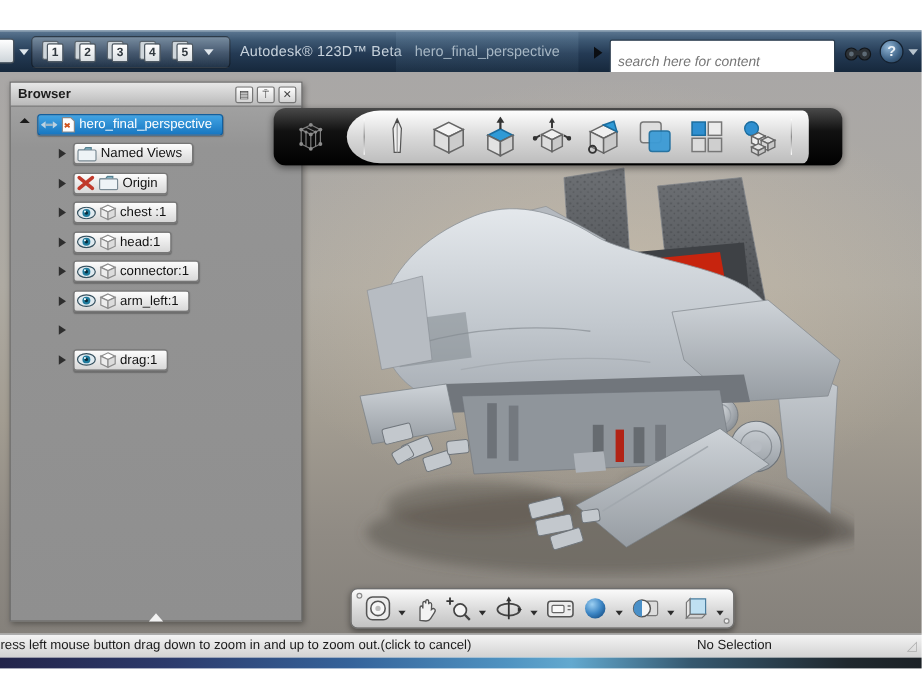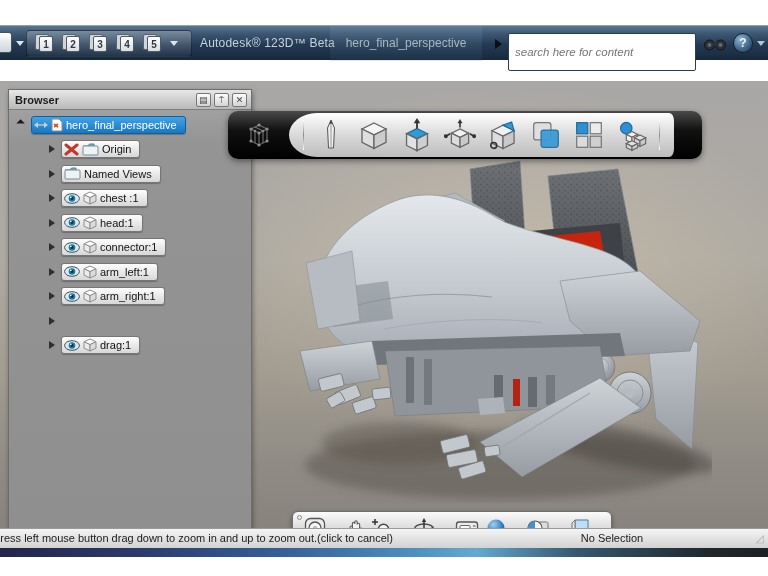--- a/index.html
+++ b/index.html
@@ -43,21 +43,21 @@
   .help-btn { position:absolute; left:733px; top:7px; width:20px; height:20px; border-radius:50%;
     background:radial-gradient(circle at 35% 30%,#8fb4d4,#3e6286 60%,#22374c);
     border:1px solid #14202e; color:#eef4f9; font-size:12px; font-weight:bold;
     text-align:center; line-height:19px; }
   .help-caret { position:absolute; left:757px; top:15px; border-top-color:#b7c3cd; }
 
   
   .viewport { position:absolute; left:0; top:60px; width:768px; height:468px; overflow:hidden;
     background:
       radial-gradient(ellipse 420px 260px at 66% 40%, rgba(216,200,174,.50), rgba(216,200,174,0) 70%),
-      linear-gradient(180deg,#a9a7a6 0%,#aeaaa2 38%,#a29c91 62%,#908b84 82%,#85817b 100%); margin-top: 21px; }
+      linear-gradient(180deg,#a9a7a6 0%,#aeaaa2 38%,#a29c91 62%,#908b84 82%,#85817b 100%); }
 
   
   .browser { position:absolute; left:8px; top:8px; width:244px; height:450px;
     background:linear-gradient(180deg,#a8a8a8,#949494 12%,#8f8f8f);
     border:1px solid #6d6d6d; box-shadow:1px 2px 5px rgba(0,0,0,.35); }
   .browser-header { height:20px; background:linear-gradient(180deg,#e7e7e7,#b9b9b9);
     border-bottom:1px solid #7e7e7e; display:flex; align-items:center; padding:0 4px; }
   .browser-title { font-size:11px; font-weight:bold; color:#1c1c1c; flex:1; padding-left:2px; }
   .hdr-btn { width:15px; height:14px; margin-left:3px; border:1px solid #777;
     background:linear-gradient(180deg,#fdfdfd,#d4d4d4); border-radius:2px;
@@ -300,45 +300,45 @@
               <rect x="4" y="5" width="6" height="2" fill="#9cb6c8"></rect>
             </svg>
             <svg width="12" height="14" viewBox="0 0 12 14">
               <path d="M1,1 h7 l3,3 v9 h-10 z" fill="#fdfdfd" stroke="#8a8a8a"></path>
               <path d="M3,6 l4,3 M3,9 l4,-3" stroke="#d2541e" stroke-width="1.6"></path>
             </svg>
             <span class="label">hero_final_perspective</span>
           </span>
         </div>
         <div>
+  <div class="tree-row row-child row icon-folder">
+    <span class="twisty"></span>
+    <span class="pill">
+
+      <svg class="i-folder" width="17" height="13" viewBox="0 0 17 13">
+        <path d="M1,3 L6,3 L7.5,1 L12,1 L12,3" fill="#7fb0c2" stroke="#55808f"></path>
+        <rect x="1" y="3" width="15" height="9" rx="1" fill="#eef3f6" stroke="#7a8a94"></rect>
+      </svg>
+
+      <span class="label">Named Views</span>
+    </span>
+  </div>
+
   <div class="tree-row row-child row icon-folder-hidden">
     <span class="twisty"></span>
     <span class="pill">
       <svg class="i-redx" width="15" height="13" viewBox="0 0 15 13">
         <path d="M2,2 L13,11 M13,2 L2,11" stroke="#c0392b" stroke-width="3" stroke-linecap="round"></path>
       </svg>
       <svg class="i-folder" width="17" height="13" viewBox="0 0 17 13">
         <path d="M1,3 L6,3 L7.5,1 L12,1 L12,3" fill="#7fb0c2" stroke="#55808f"></path>
         <rect x="1" y="3" width="15" height="9" rx="1" fill="#eef3f6" stroke="#7a8a94"></rect>
       </svg>
 
       <span class="label">Origin</span>
-    </span>
-  </div>
-
-  <div class="tree-row row-child row icon-folder">
-    <span class="twisty"></span>
-    <span class="pill">
-
-      <svg class="i-folder" width="17" height="13" viewBox="0 0 17 13">
-        <path d="M1,3 L6,3 L7.5,1 L12,1 L12,3" fill="#7fb0c2" stroke="#55808f"></path>
-        <rect x="1" y="3" width="15" height="9" rx="1" fill="#eef3f6" stroke="#7a8a94"></rect>
-      </svg>
-
-      <span class="label">Named Views</span>
     </span>
   </div>
 
   <div class="tree-row row-child row icon-eye-cube">
     <span class="twisty"></span>
     <span class="pill">
 
       <svg class="i-eye" width="16" height="11" viewBox="0 0 16 11">
         <ellipse cx="8" cy="5.5" rx="7.4" ry="4.8" fill="#dfeaf0" stroke="#35505e"></ellipse>
         <circle cx="8" cy="5.5" r="3.3" fill="#1d7a9c"></circle>
@@ -405,38 +405,20 @@
       <svg class="i-cube" width="14" height="14" viewBox="0 0 14 14">
         <polygon points="7,1 13,3.8 7,6.6 1,3.8" fill="#ffffff" stroke="#8d8d8d"></polygon>
         <polygon points="1,3.8 7,6.6 7,13 1,10.2" fill="#ececec" stroke="#8d8d8d"></polygon>
         <polygon points="13,3.8 7,6.6 7,13 13,10.2" fill="#dcdcdc" stroke="#8d8d8d"></polygon>
       </svg>
       <span class="label">arm_left:1</span>
     </span>
   </div>
 
 
-  <div class="tree-row row-child row icon-eye-cube">
-    <span class="twisty"></span>
-    <span class="pill">
-
-      <svg class="i-eye" width="16" height="11" viewBox="0 0 16 11">
-        <ellipse cx="8" cy="5.5" rx="7.4" ry="4.8" fill="#dfeaf0" stroke="#35505e"></ellipse>
-        <circle cx="8" cy="5.5" r="3.3" fill="#1d7a9c"></circle>
-        <circle cx="8" cy="5.5" r="1.4" fill="#0b2c3a"></circle>
-        <circle cx="6.8" cy="4.3" r=".9" fill="#e8f4fa"></circle>
-      </svg>
-      <svg class="i-cube" width="14" height="14" viewBox="0 0 14 14">
-        <polygon points="7,1 13,3.8 7,6.6 1,3.8" fill="#ffffff" stroke="#8d8d8d"></polygon>
-        <polygon points="1,3.8 7,6.6 7,13 1,10.2" fill="#ececec" stroke="#8d8d8d"></polygon>
-        <polygon points="13,3.8 7,6.6 7,13 13,10.2" fill="#dcdcdc" stroke="#8d8d8d"></polygon>
-      </svg>
-      <span class="label">arm_right:1</span>
-    </span>
-  </div>
 
   <div class="tree-row row-child row icon-eye-cube">
     <span class="twisty"></span>
   </div>
 
   <div class="tree-row row-child row icon-eye-cube">
     <span class="twisty"></span>
     <span class="pill">
 
       <svg class="i-eye" width="16" height="11" viewBox="0 0 16 11">

